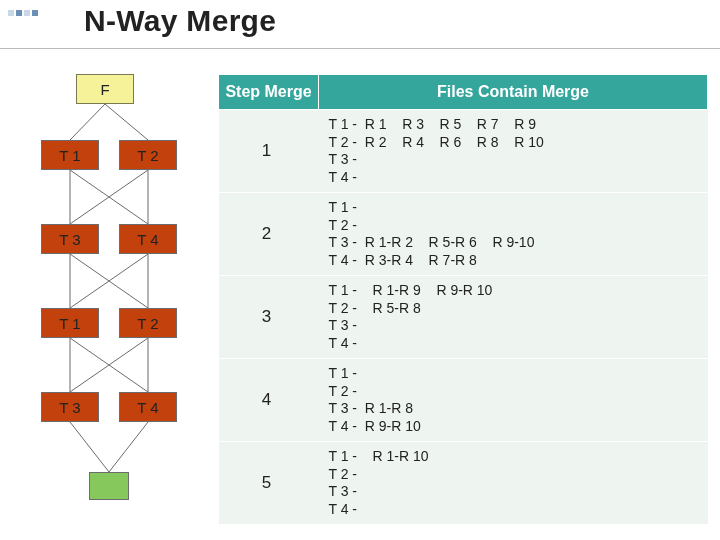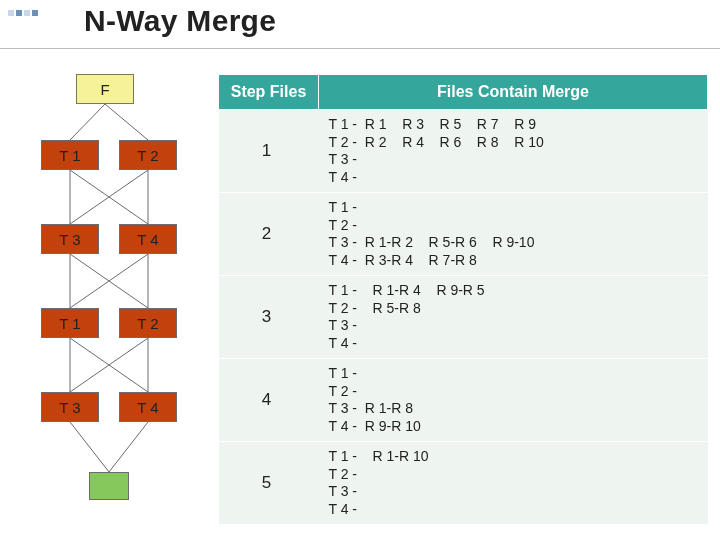--- a/index.html
+++ b/index.html
@@ -147,42 +147,42 @@
   <div class="node" style="left:9px;  top:234px;">T 1</div>
   <div class="node" style="left:87px; top:234px;">T 2</div>
   <div class="node" style="left:9px;  top:318px;">T 3</div>
   <div class="node" style="left:87px; top:318px;">T 4</div>
   <div class="node green small" style="left:57px; top:398px;"></div>
 </div>
 
 <table class="table">
   <thead>
     <tr>
-      <th class="step">Step Files</th>
+      <th class="step">Step Merge</th>
       <th>Files Contain Merge</th>
     </tr>
   </thead>
   <tbody>
     <tr>
       <td class="step">1</td>
       <td class="runs-cell">T 1 -  R 1    R 3    R 5    R 7    R 9
 T 2 -  R 2    R 4    R 6    R 8    R 10
 T 3 -
 T 4 -</td>
     </tr>
     <tr>
       <td class="step">2</td>
       <td class="runs-cell">T 1 -
 T 2 -
 T 3 -  R 1-R 2    R 5-R 6    R 9-10
 T 4 -  R 3-R 4    R 7-R 8</td>
     </tr>
     <tr>
       <td class="step">3</td>
-      <td class="runs-cell">T 1 -    R 1-R 4    R 9-R 5
+      <td class="runs-cell">T 1 -    R 1-R 9    R 9-R 10
 T 2 -    R 5-R 8
 T 3 -
 T 4 -</td>
     </tr>
     <tr>
       <td class="step">4</td>
       <td class="runs-cell">T 1 -
 T 2 -
 T 3 -  R 1-R 8
 T 4 -  R 9-R 10</td>

